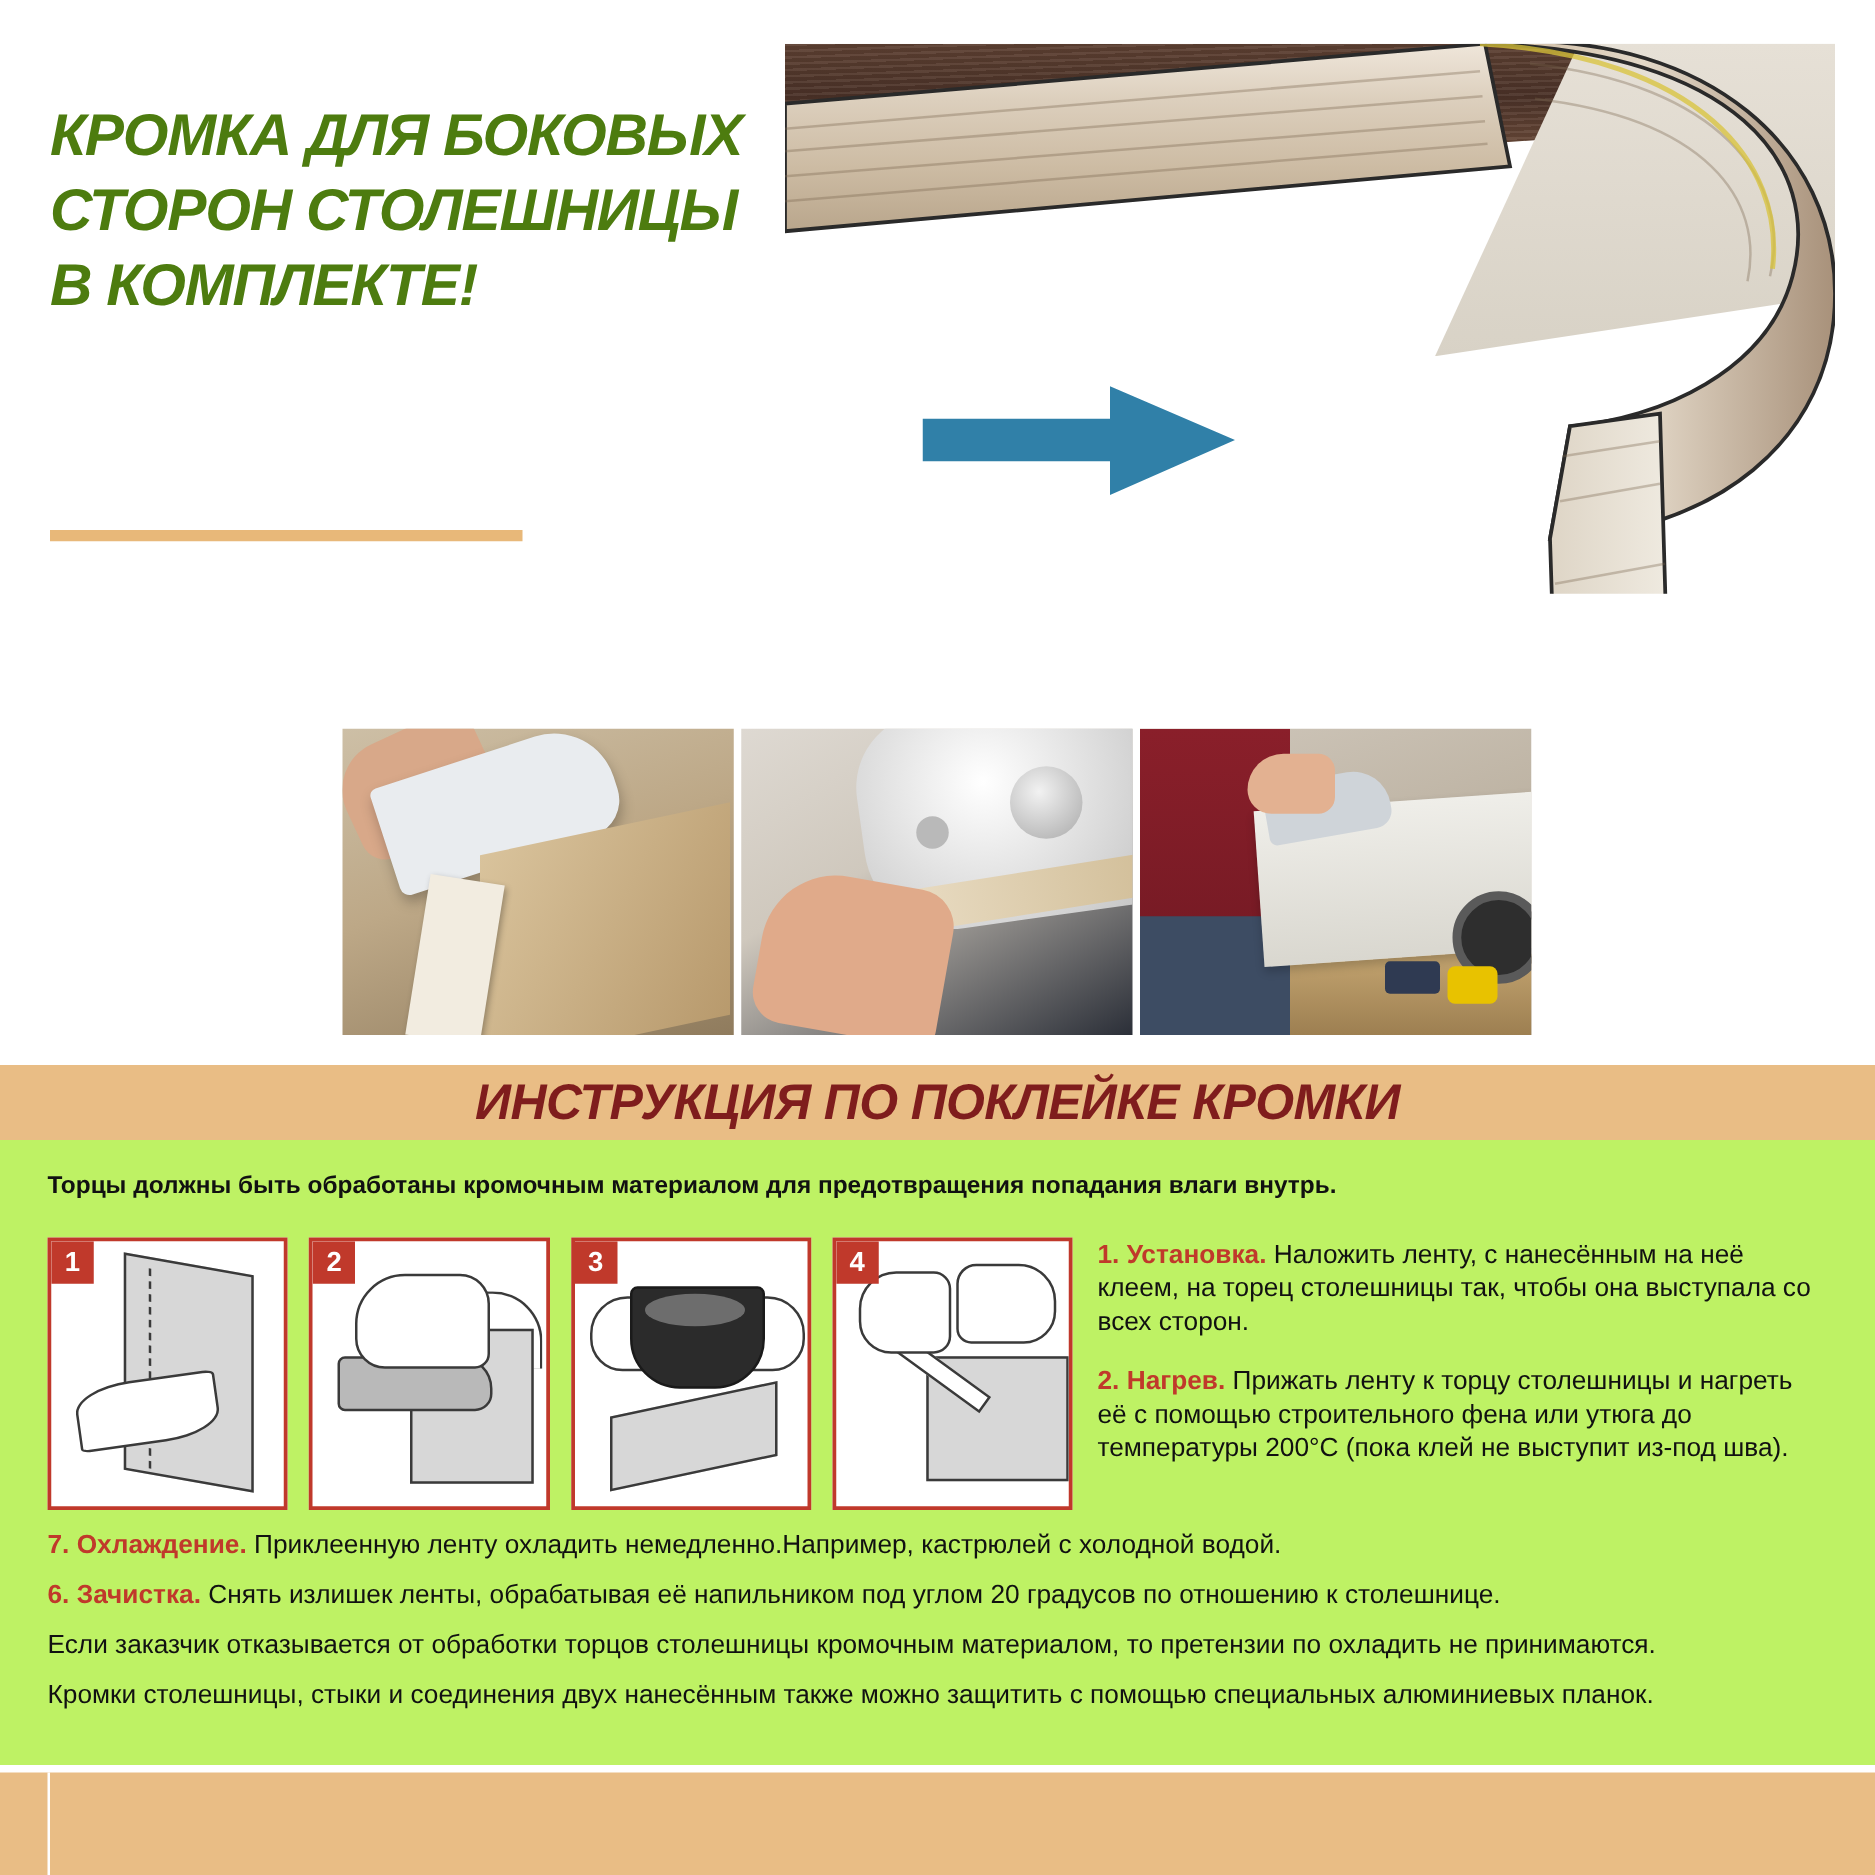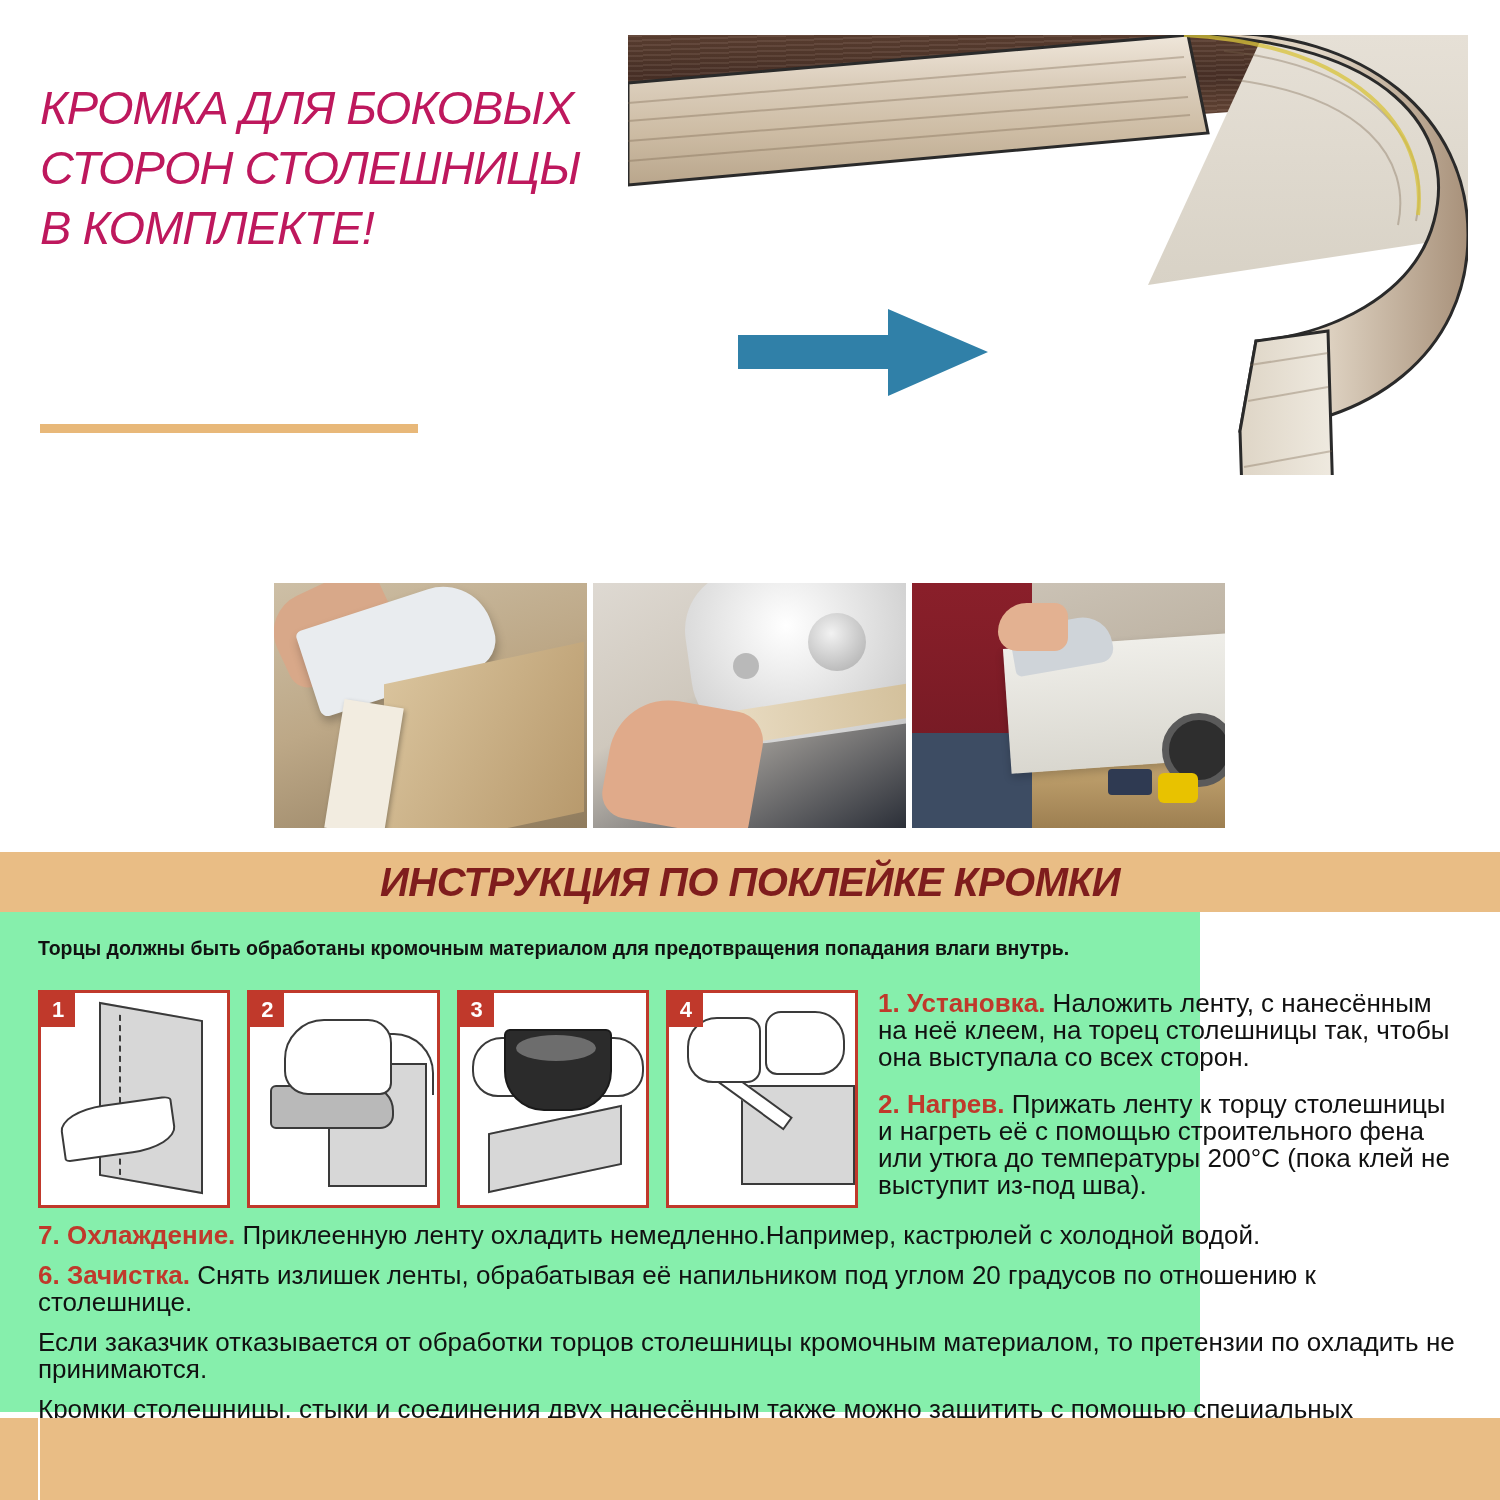--- a/index.html
+++ b/index.html
@@ -10,24 +10,24 @@
     position:relative;
     overflow:hidden;
   }
 
   
   .hero{position:absolute;left:0;top:0;width:1500px;height:560px;}
 
   .hero-title{
     position:absolute;left:40px;top:78px;width:560px;
     font-family:"Liberation Sans", sans-serif;
-    font-weight:normal;font-style:italic;
+    font-weight:bold;font-style:italic;
     font-size:47px;line-height:60px;
     letter-spacing:-1px;
-    color:#be185d;
+    color:#4d7c0f;
     text-transform:uppercase;
   }
   .title-underline{
     position:absolute;left:40px;top:424px;width:378px;height:9px;
     background:#e8b879;
   }
 
   
   .hero-photo{
     position:absolute;left:628px;top:35px;width:840px;height:525px;
@@ -91,21 +91,21 @@
     background:#e9bd85;
   }
   .banner-text{
     position:absolute;left:0;top:852px;width:1500px;height:60px;
     display:flex;align-items:center;justify-content:center;
     font-weight:bold;font-style:italic;font-size:40px;letter-spacing:-.5px;
     color:#7f1d1d;text-transform:uppercase;
   }
 
   
-  .instr{position:absolute;left:0;top:912px;width:1200px;height:500px;background:#86efac;}
+  .instr{position:absolute;left:0;top:912px;width:1500px;height:500px;background:#bef264;}
   .instr-lead{
     position:absolute;left:38px;top:25px;width:1420px;
     font-size:19.5px;font-weight:bold;color:#111;
   }
 
   .steps{position:absolute;left:38px;top:78px;width:820px;height:212px;display:flex;gap:17px;}
   .step{
     width:188px;height:212px;border:3px solid #c0392b;position:relative;background:#fff;overflow:hidden;
   }
   .step-num{
@@ -131,21 +131,21 @@
   .s3-hand-l{left:12px;top:44px;width:58px;height:56px;background:#fff;border:2px solid #3a3a3a;border-radius:30px 8px 8px 26px;}
   .s3-hand-r{left:122px;top:44px;width:58px;height:56px;background:#fff;border:2px solid #3a3a3a;border-radius:8px 30px 26px 8px;}
   .s3-slab{left:28px;top:126px;width:130px;height:56px;background:#d7d7d7;border:2px solid #3a3a3a;transform:skewY(-12deg);}
 
   
   .s4-slab{left:72px;top:92px;width:110px;height:96px;background:#d7d7d7;border:2px solid #3a3a3a;}
   .s4-file{left:36px;top:96px;width:88px;height:12px;background:#fff;border:2px solid #3a3a3a;transform:rotate(36deg);}
   .s4-hand1{left:18px;top:24px;width:70px;height:62px;background:#fff;border:2px solid #3a3a3a;border-radius:30px 14px 14px 26px;}
   .s4-hand2{left:96px;top:18px;width:76px;height:60px;background:#fff;border:2px solid #3a3a3a;border-radius:16px 30px 26px 12px;}
 
-  .para{font-size:26px;line-height:27px;color:#111;}
+  .para{font-size:21px;line-height:27px;color:#111;}
   .para b{color:#c0392b;}
 
   .right-col{position:absolute;left:878px;top:78px;width:580px;}
   .right-col p{margin:0 0 20px 0;}
 
   .bottom-paras{position:absolute;left:38px;top:310px;width:1424px;}
   .bottom-paras p{margin:0 0 13px 0;}
 
   
   .footer-bar{position:absolute;left:0;top:1418px;width:1500px;height:82px;background:#e9bd85;}

